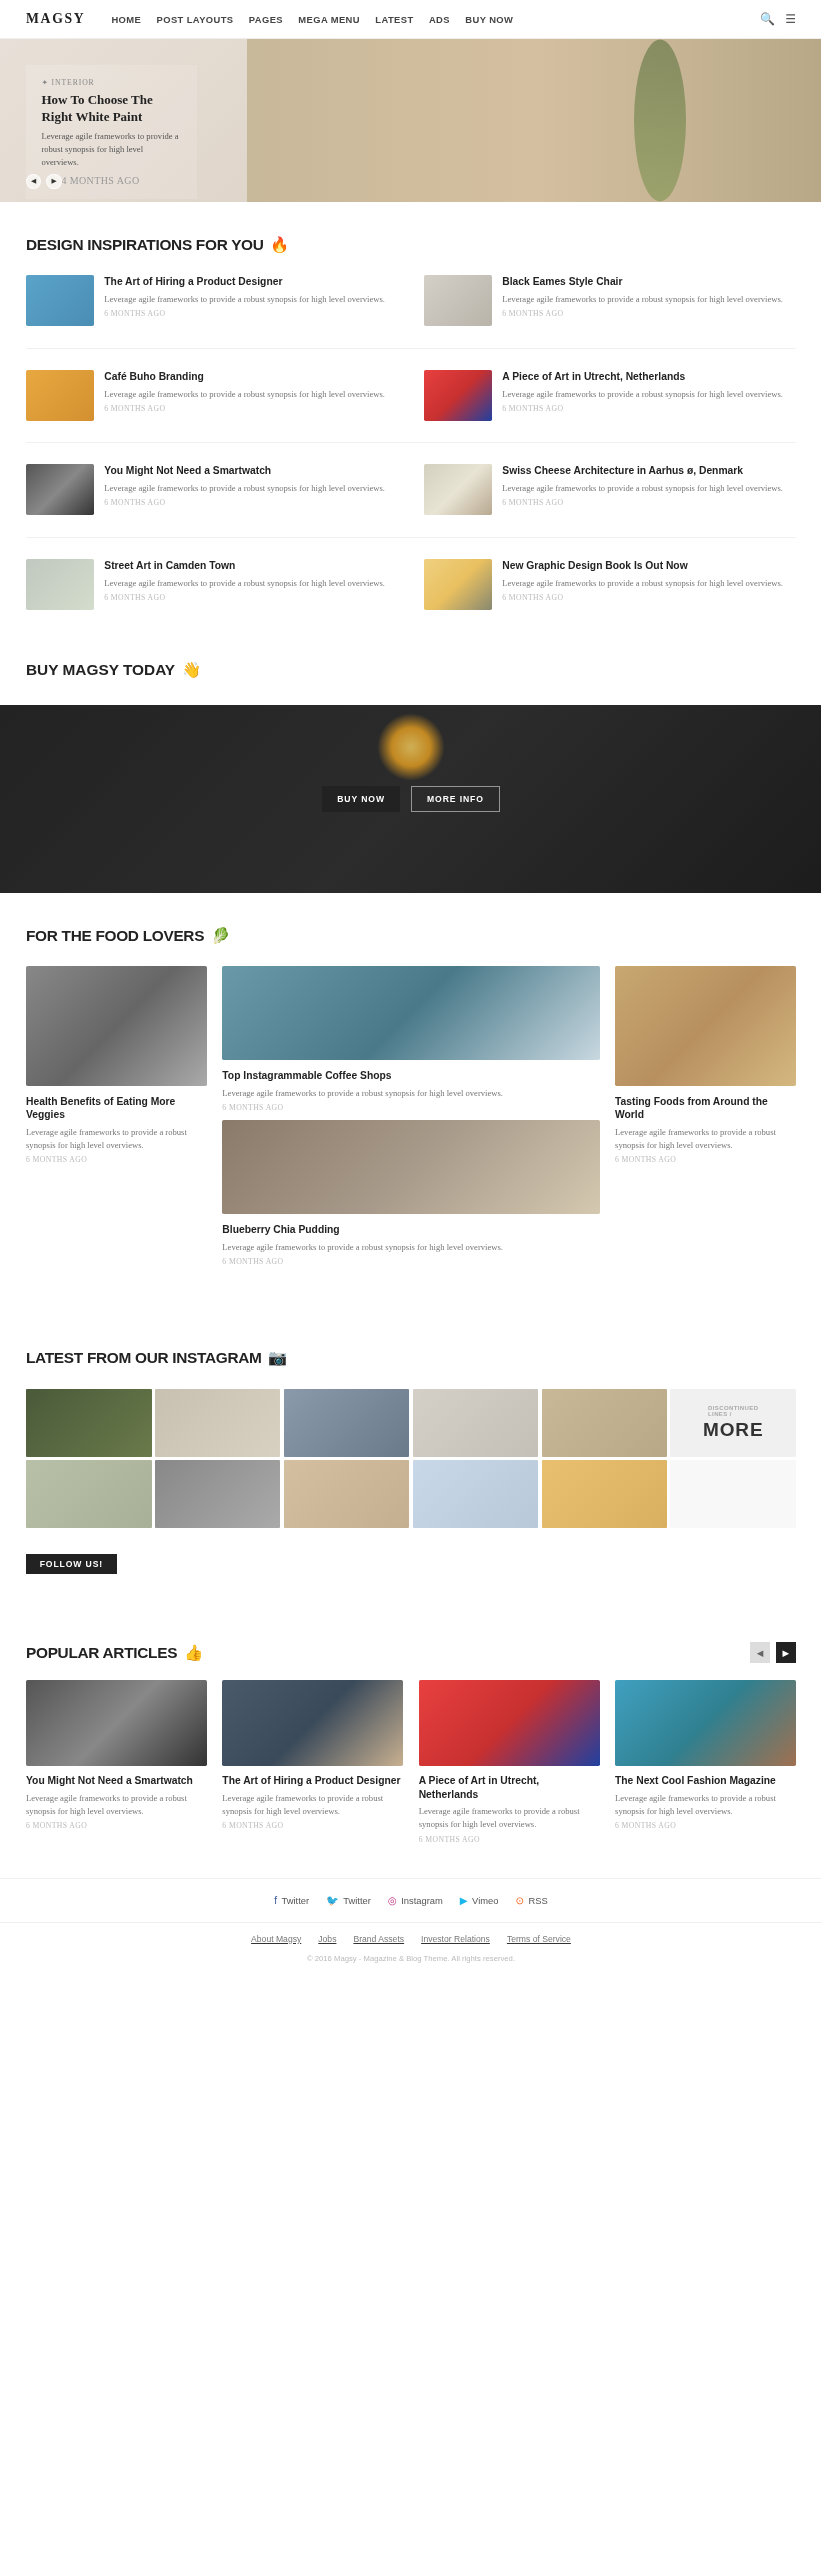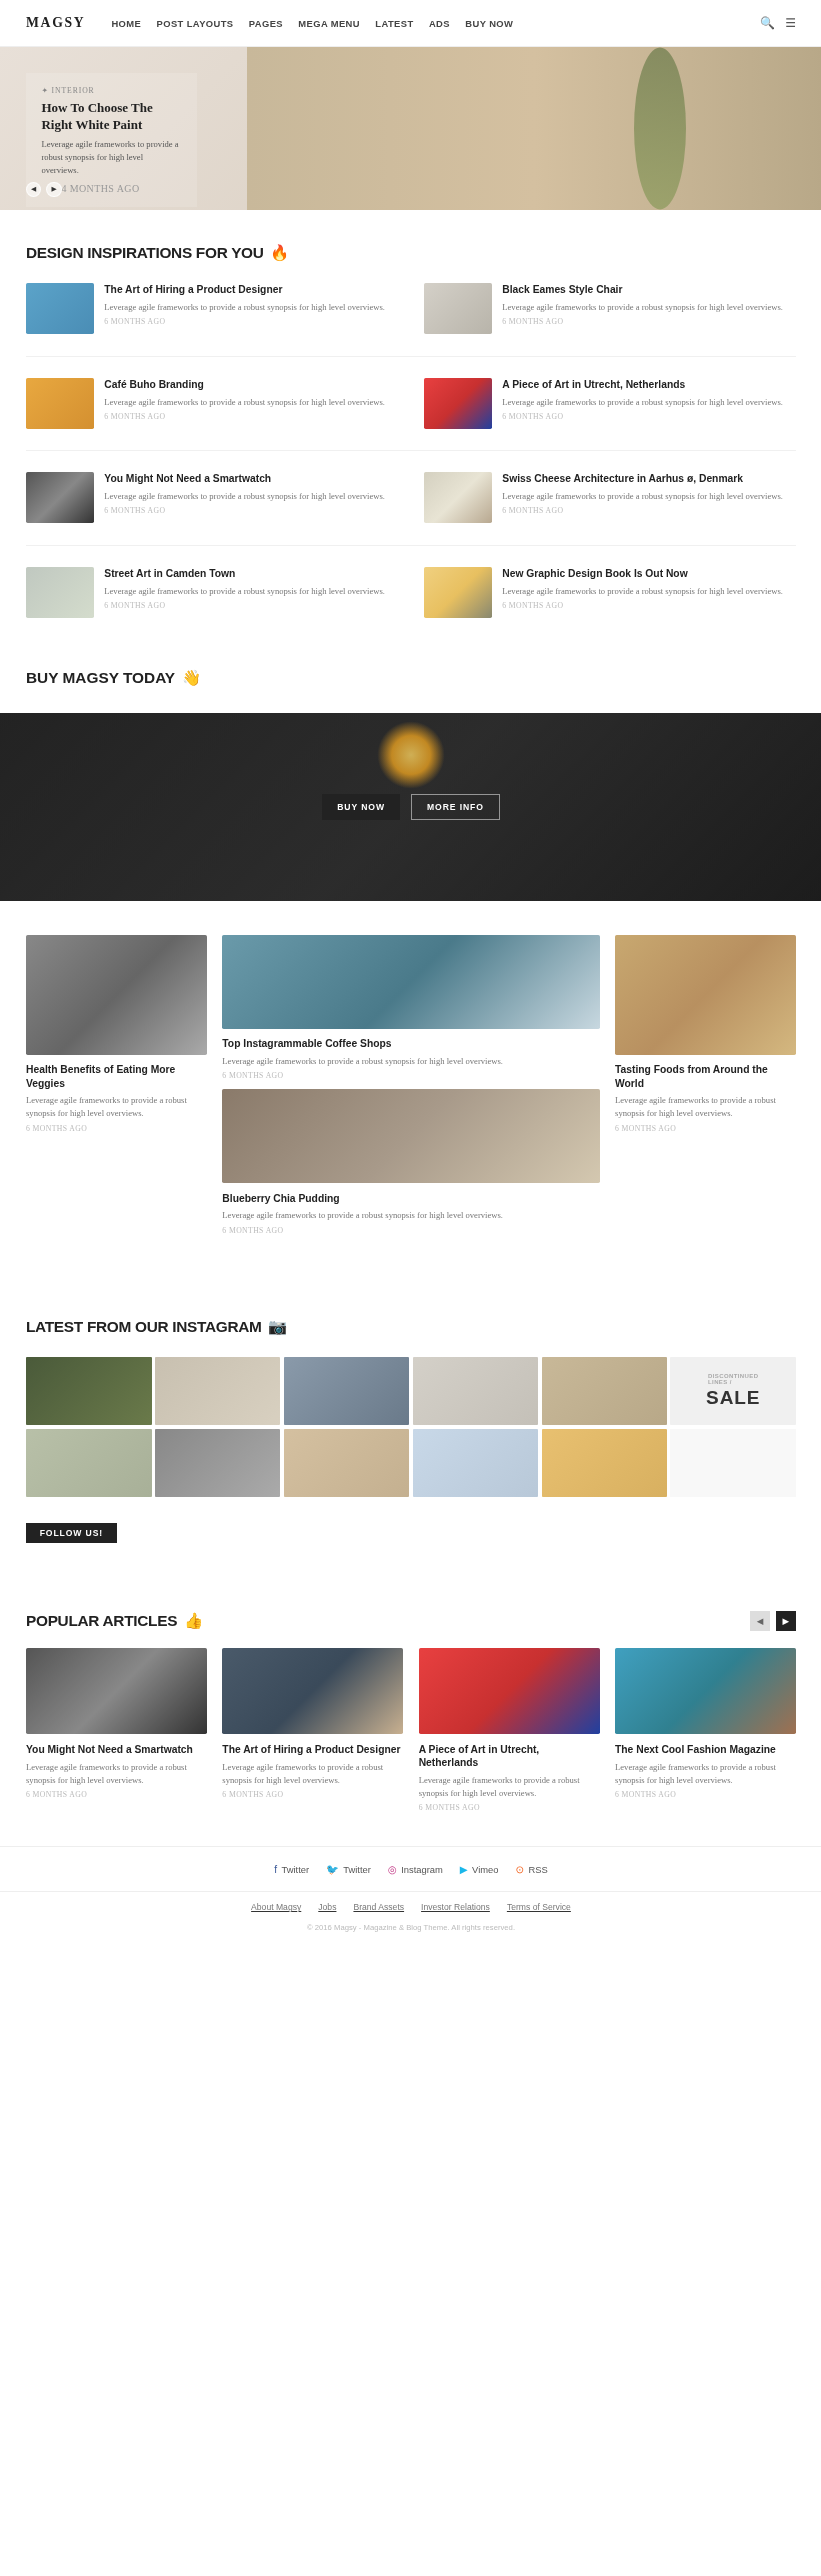--- a/index.html
+++ b/index.html
@@ -1,19 +1,19 @@
 <!DOCTYPE html>
 <html style="font-size:13.7px"><head>
   <meta charset="utf-8">
   <style>
     * { box-sizing: border-box; margin: 0; padding: 0; }
     body { font-family: 'Georgia', serif; background: #fff; color: #333; font-size: 11px; width: 822px; }
     
     
-    nav { display: flex; align-items: center; padding: 0 26px; height: 47px; border-bottom: 0.9px solid #eee; }
+    nav { display: flex; align-items: center; padding: 0 26px; height: 39px; border-bottom: 0.9px solid #eee; }
     .nav-logo { font-weight: 900; font-size: 13.7px; letter-spacing: 1.7px; color: #222; margin-right: 26px; }
     .nav-items { display: flex; gap: 15.4px; font-size: 9.4px; font-family: Arial, sans-serif; font-weight: 700; letter-spacing: 0.4px; text-transform: uppercase; color: #333; }
     .nav-items span { cursor: pointer; color: #444; }
     .nav-right { margin-left: auto; display: flex; gap: 10.3px; font-size: 12px; color: #555; }
 
     
     .hero { width: 100%; height: 163px; background: linear-gradient(135deg, #e8e0d8 0%, #d4c8b8 100%); position: relative; overflow: hidden; display: flex; align-items: center; }
     .hero-bg { position: absolute; right: 0; top: 0; width: 70%; height: 100%; background: linear-gradient(to right, #c8b89a, #d4c0a0, #b8a888); }
     .hero-plant { position: absolute; right: 128px; top: 0; width: 68px; height: 163px; background: linear-gradient(#6a7a4a, #8a9a5a); clip-path: ellipse(26px 81px at 50% 50%); opacity: 0.7; }
     .hero-content { position: absolute; left: 26px; top: 26px; background: rgba(255,255,255,0.15); padding: 13px 15.4px; max-width: 171px; }
@@ -258,20 +258,24 @@
 
 <div class="promo-banner">
   <div class="promo-bulb"></div>
   <div class="promo-buttons">
     <button class="btn-primary">BUY NOW</button>
     <button class="btn-secondary">MORE INFO</button>
   </div>
 </div>
 
 <div class="section">
+  <div class="section-title">
+    <span>FOR THE FOOD LOVERS</span>
+    <span>🥬</span>
+  </div>
   <div class="food-grid">
 
     <div class="food-item food-tall">
       <div class="food-img food-img-1"></div>
       <h3>Health Benefits of Eating More Veggies</h3>
       <p>Leverage agile frameworks to provide a robust synopsis for high level overviews.</p>
       <div class="date">6 MONTHS AGO</div>
     </div>
 
     <div style="grid-column: span 2; display: flex; flex-direction: column; gap: 8.6px;">
@@ -305,21 +309,21 @@
     <span>📷</span>
   </div>
   <div class="instagram-grid">
     <div class="insta-img insta-1"></div>
     <div class="insta-img insta-2"></div>
     <div class="insta-img insta-3"></div>
     <div class="insta-img insta-4"></div>
     <div class="insta-img insta-5"></div>
     <div class="insta-img insta-6">
       <div class="insta-discontinued">DISCONTINUED<br>LINES /</div>
-      <div class="insta-sale">SALE</div>
+      <div class="insta-sale">MORE</div>
     </div>
     <div class="insta-img insta-7"></div>
     <div class="insta-img insta-8"></div>
     <div class="insta-img insta-9"></div>
     <div class="insta-img insta-10"></div>
     <div class="insta-img insta-11"></div>
     <div style="background:#f8f8f8; display:flex; align-items:center; justify-content:center;"></div>
   </div>
   <div style="margin-top: 13px;">
     <button class="follow-btn">Follow Us!</button>

